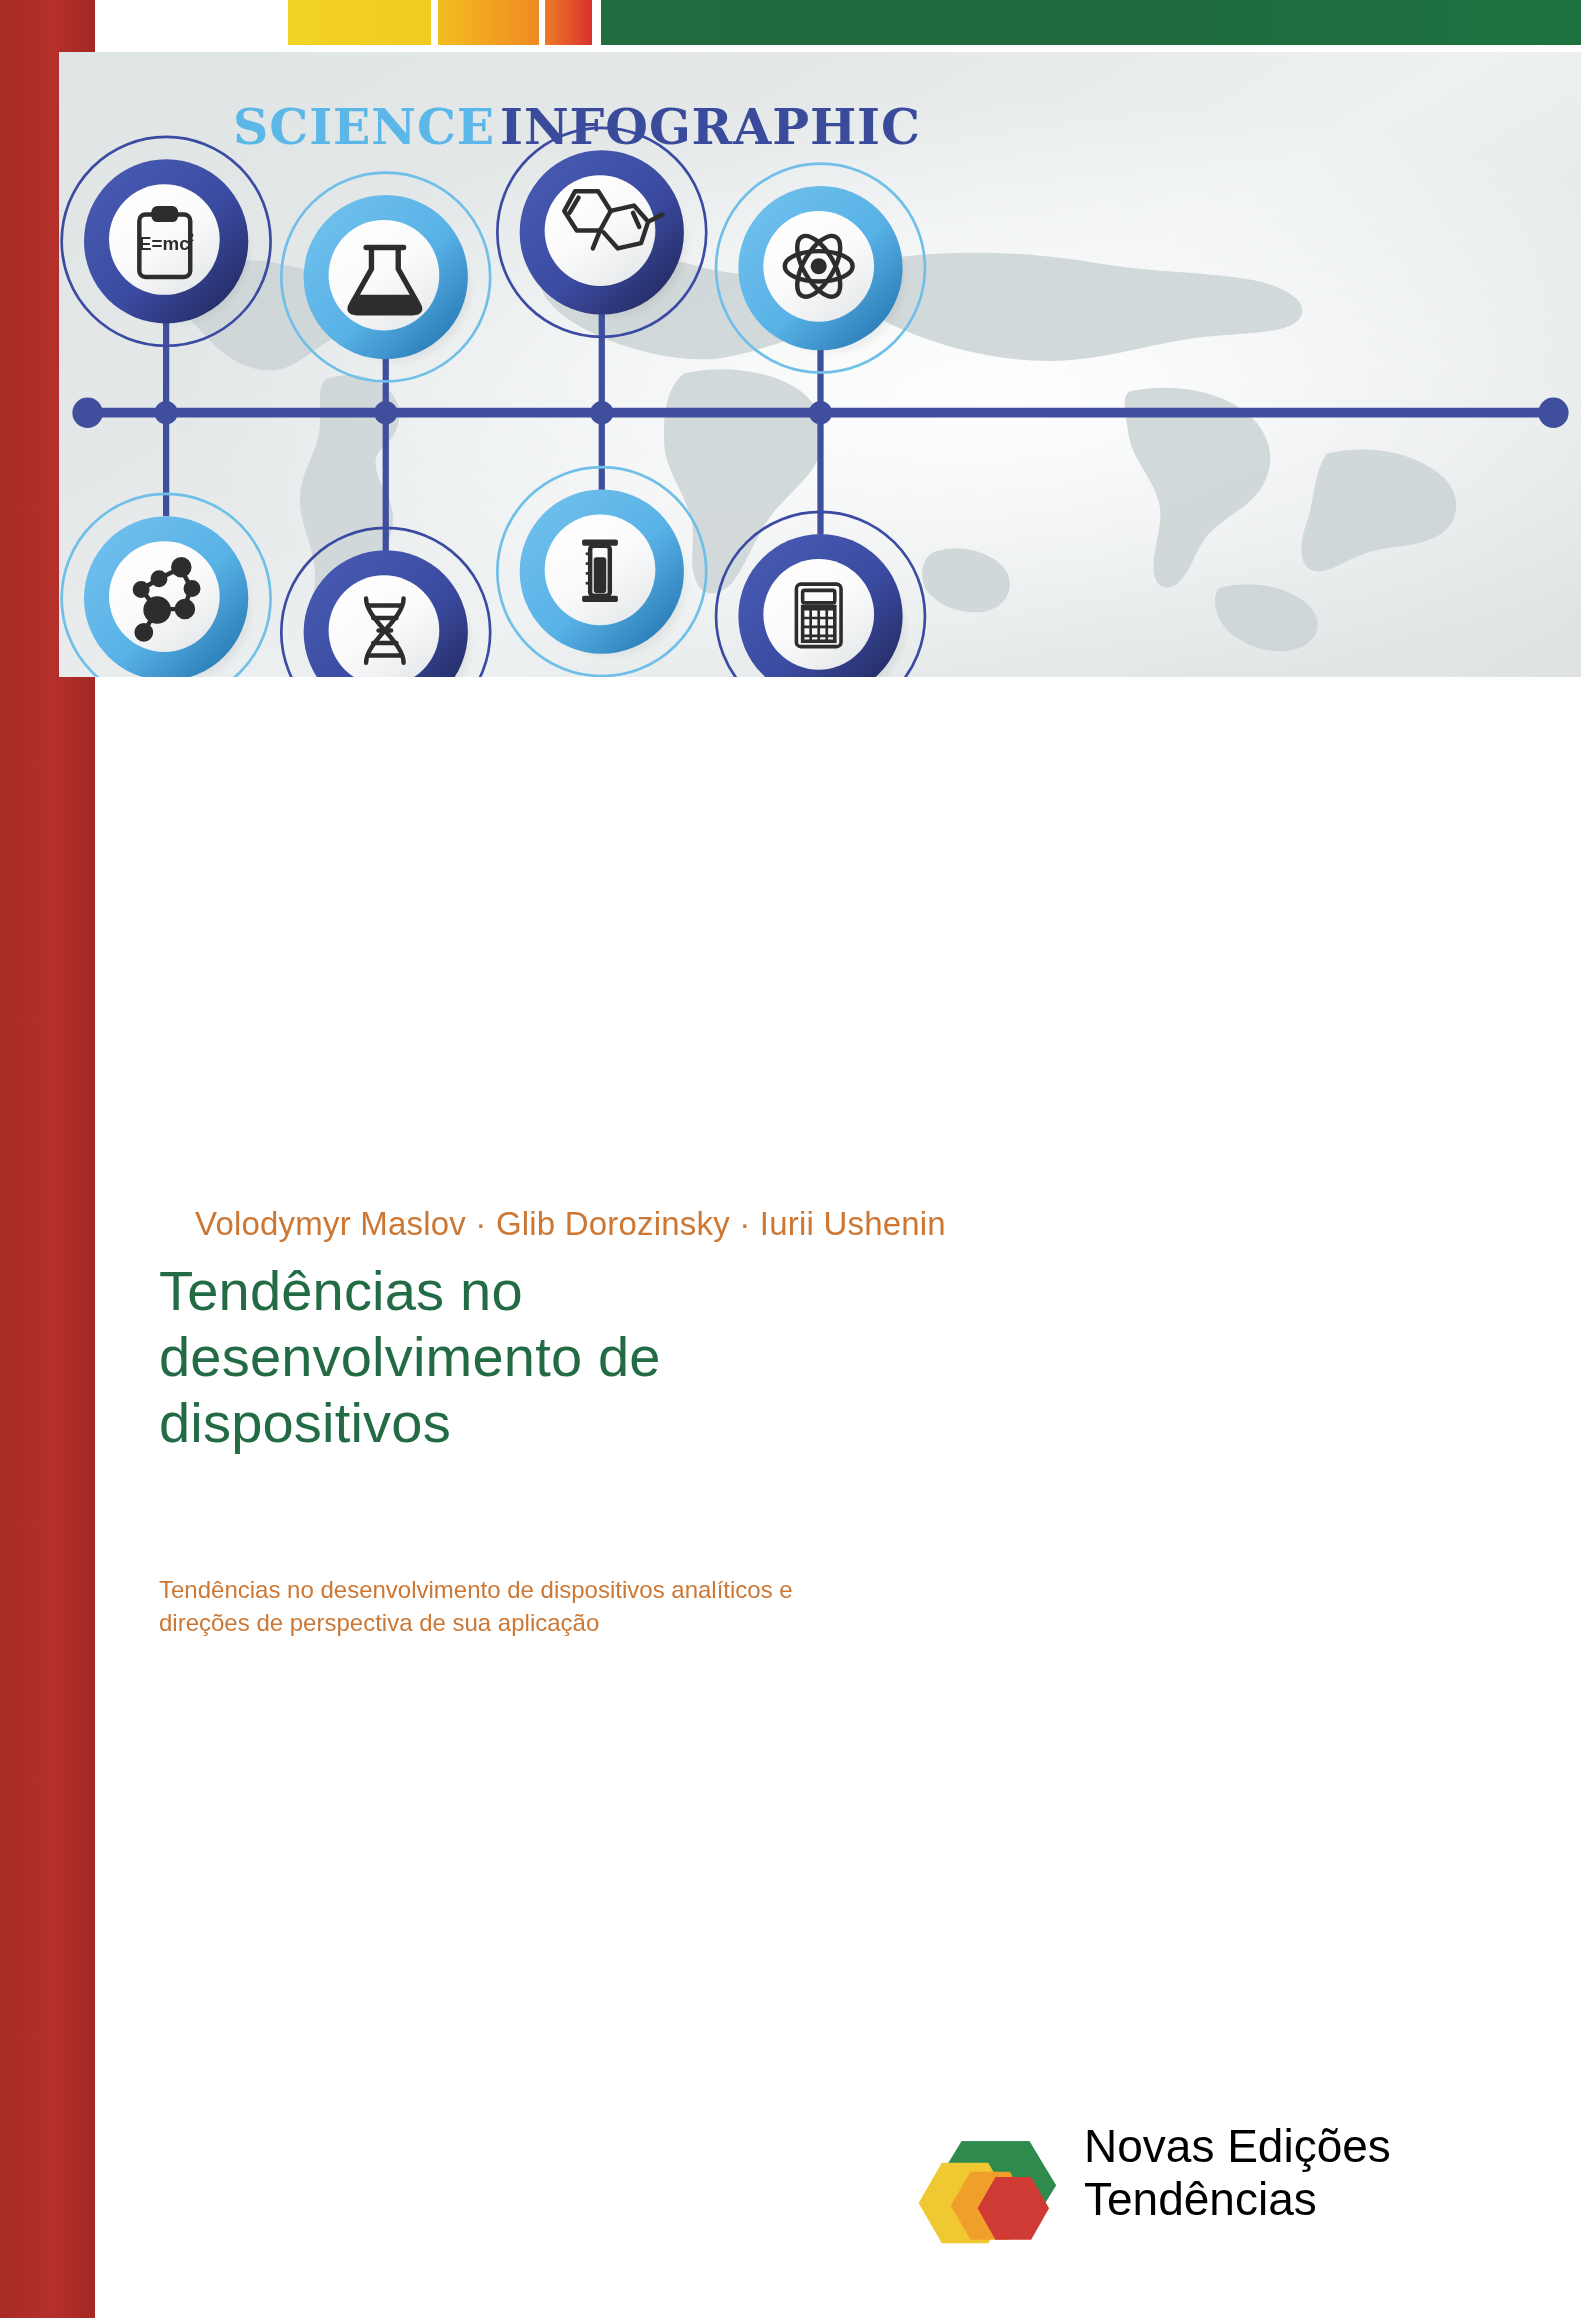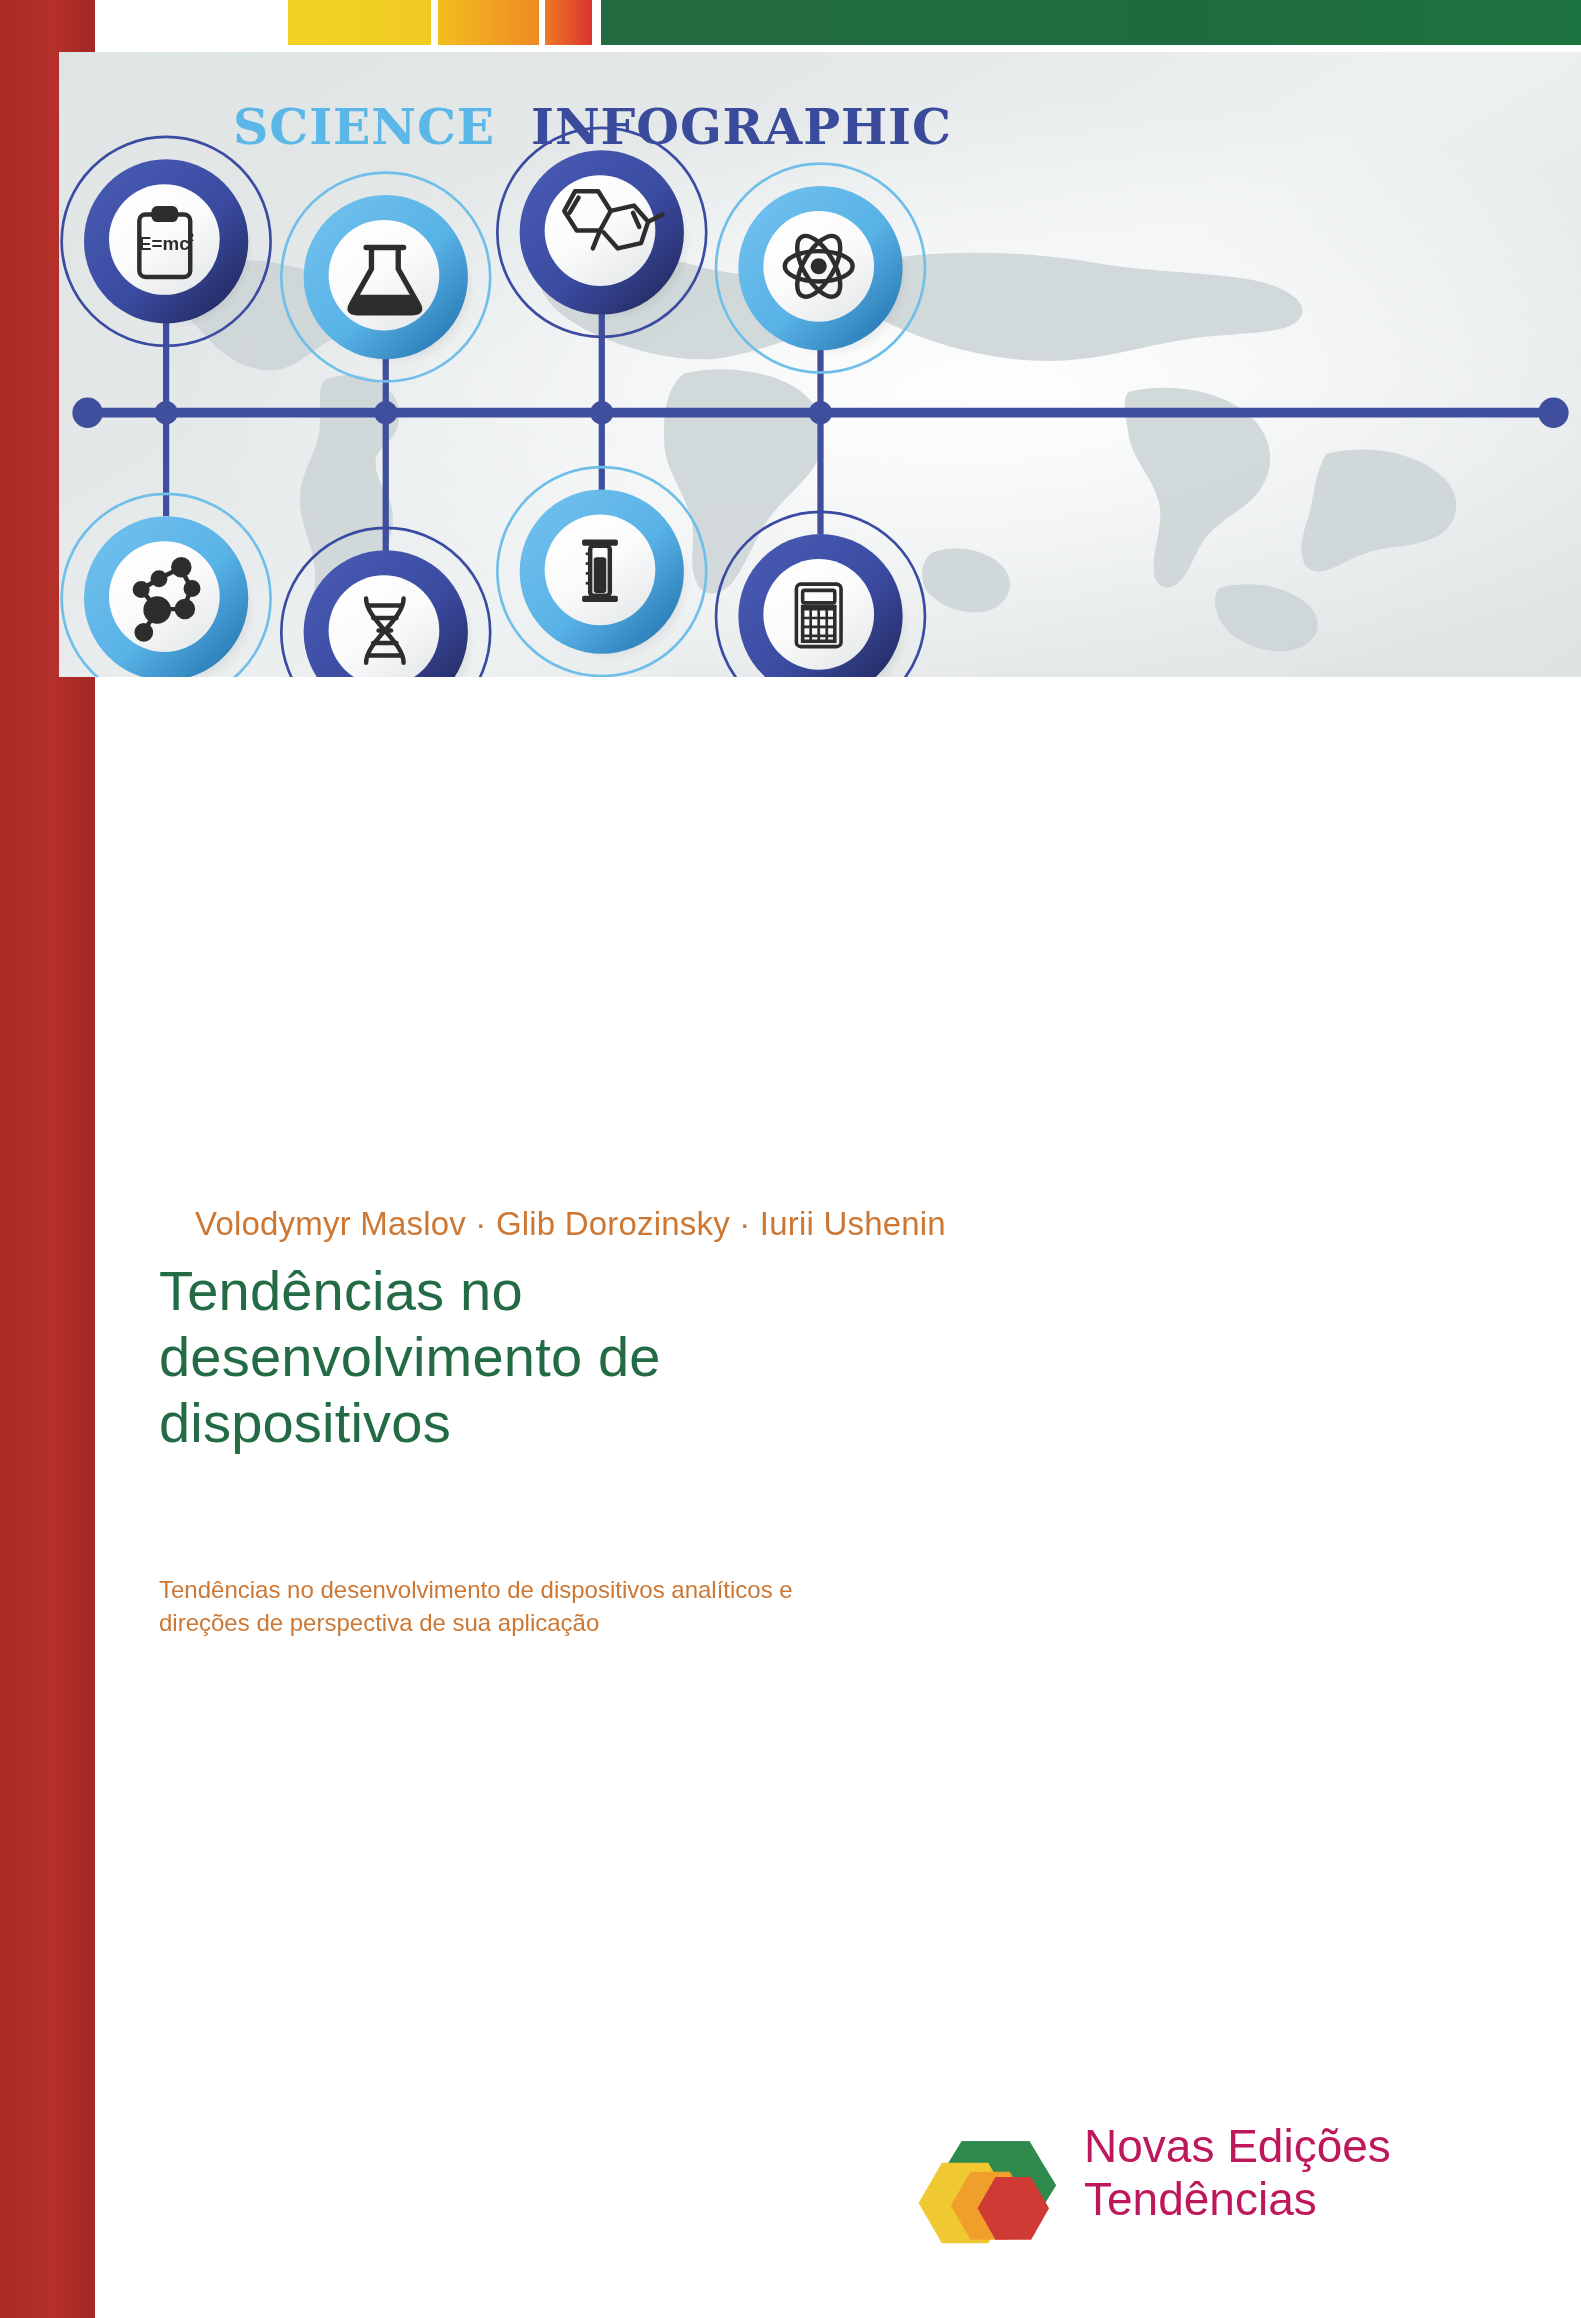--- a/index.html
+++ b/index.html
@@ -25,35 +25,35 @@
   .info{position:absolute;left:59px;top:52px;width:1523px;height:625px;
     background:
       radial-gradient(ellipse at 62% 55%, rgba(255,255,255,.95) 0%, rgba(255,255,255,.35) 38%, rgba(255,255,255,0) 62%),
       linear-gradient(150deg,#dfe4e5 0%,#e4e8e9 30%,#eef1f2 55%,#e3e7e8 78%,#dfe3e4 100%);
     overflow:hidden;}
   .info-svg{position:absolute;left:0;top:0;width:1523px;height:625px;}
 
   .ititle{position:absolute;left:174px;top:46px;font-size:49px;font-weight:700;
     letter-spacing:0.9px;font-family:"DejaVu Serif","Liberation Serif",serif;white-space:nowrap;}
   .ititle .s1{color:#5ab7e8;}
-  .ititle .s2{color:#3a4b9c;margin-left:36px;}
+  .ititle .s2{color:#3a4b9c;margin-left:5px;}
 
   
   .authors{position:absolute;left:159px;top:1205px;width:1053px;
     font-size:33px;color:#cc7733;letter-spacing:0.2px;white-space:nowrap;margin-left:36px;}
   .title{position:absolute;left:159px;top:1258px;width:678px;
     font-size:56px;line-height:1.18;color:#226b45;letter-spacing:0.2px;}
   .subtitle{position:absolute;left:159px;top:1573px;width:643px;
     font-size:24px;line-height:1.38;color:#cc7733;}
 
   
   .pub{position:absolute;left:906px;top:2120px;width:625px;height:170px;}
   .pub-logo{position:absolute;left:0;top:16px;width:161px;height:134px;}
   .pub-name{position:absolute;left:178px;top:0px;font-size:46px;line-height:1.16;
-    color:#be185d;white-space:nowrap;}
+    color:#000000;white-space:nowrap;}
   .pub-name .l2{display:block;}
 </style>
 </head>
 <body>
 
 <div class="spine"></div>
 
 <div class="topbars">
   <div class="bar b1"></div>
   <div class="bar b2"></div>

